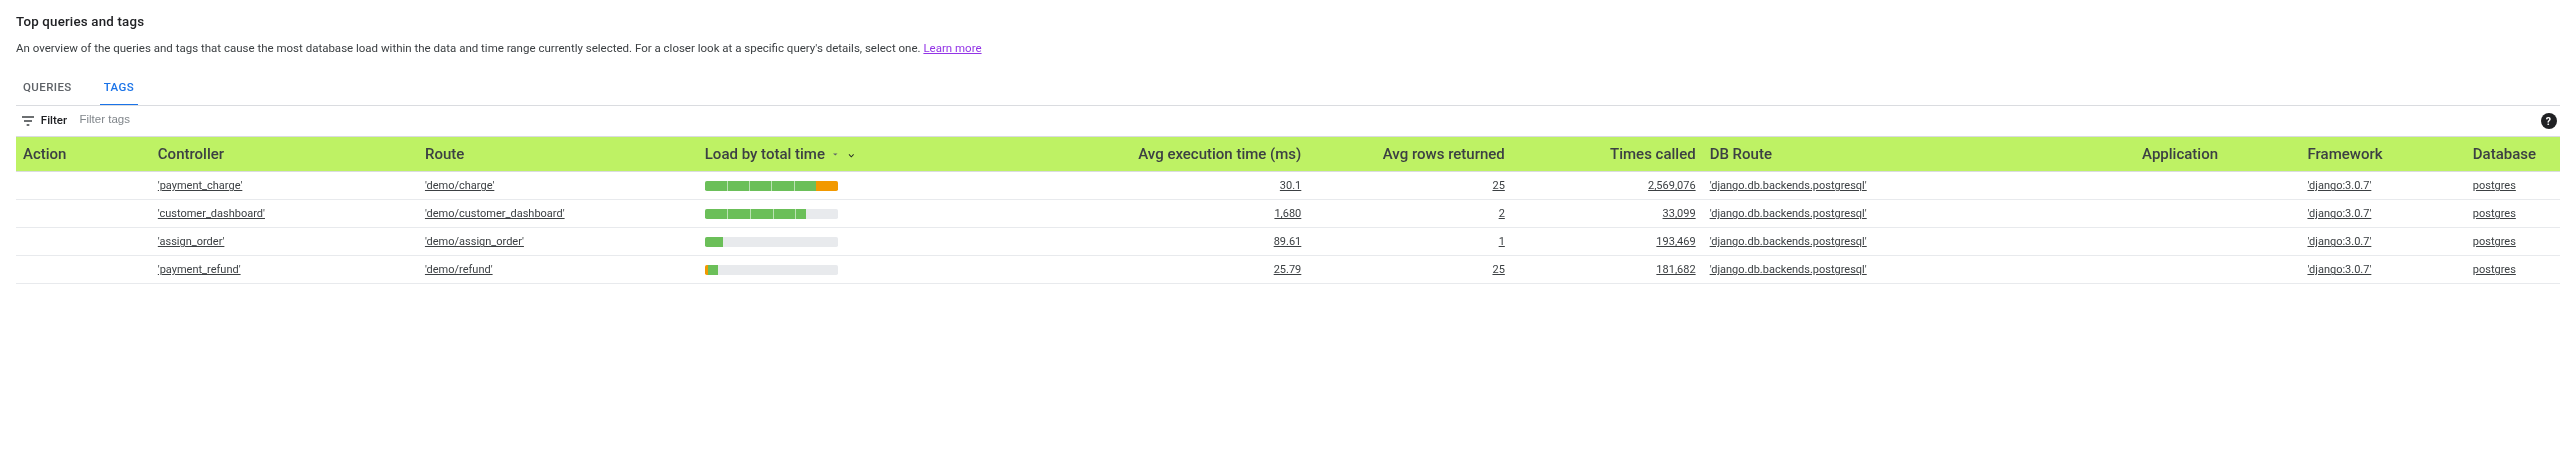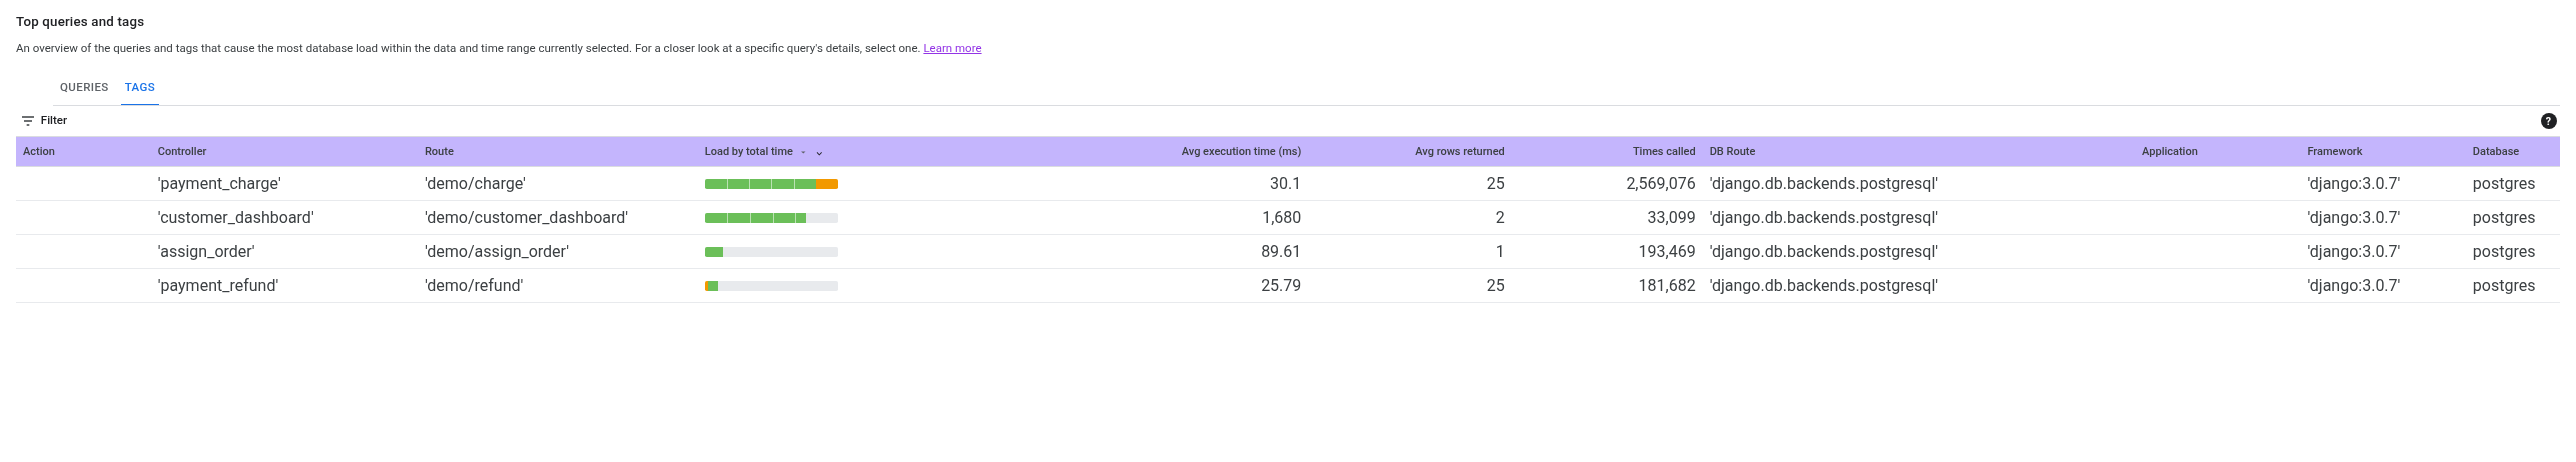--- a/index.html
+++ b/index.html
@@ -1,32 +1,32 @@
 <!DOCTYPE html>
 <html style="font-size:14px"><head>
 <meta charset="utf-8">
 <style>
   * { box-sizing: border-box; margin: 0; padding: 0; }
   body { font-family: Roboto, "Helvetica Neue", Arial, sans-serif; font-size: 11.5px; color: #202124; background: #fff; }
   .card { padding: 14px 16px 0; }
   h2 { font-size: 13.3px; font-weight: 500; margin-bottom: 12px; letter-spacing: 0.2px; color:#202124; }
   .desc { font-size: 11.5px; color: #3c4043; }
   .desc a { color: #9334e6; text-decoration: underline; cursor: pointer; }
-  .tabs { display: flex; gap: 9px; margin-top: 16px; border-bottom: 0.9px solid #dadce0; padding-left: 3.5px; align-items: flex-start; margin-left: 37px; }
+  .tabs { display: flex; gap: 25px; margin-top: 16px; border-bottom: 0.9px solid #dadce0; padding-left: 3.5px; align-items: flex-start; }
   .tab { display: inline-block; padding: 8.9px 3.5px 10.6px; font-size: 11.5px; font-weight: 500; letter-spacing: 0.4px; color: #5f6368; border-bottom: 1.8px solid transparent; cursor: pointer; }
   .tab.active { color: #1a73e8; border-bottom-color: #1a73e8; }
   .filter-row { display: flex; align-items: flex-start; padding: 7px 3.5px; border-bottom: 0.9px solid #dadce0; }
   .filter-icon { width: 16px; height: 16px; display:inline-block; }
   .filter-label { font-weight: 500; margin: 0 12.4px 0 5.3px; }
   .filter-input { border: none; outline: none; font-size: 11.5px; color: #5f6368; flex: 1; }
   .filter-input::placeholder { color: #80868b; }
   .help { margin-left: auto; width: 16px; height: 16px; border-radius: 50%; background: #202124; color: #fff; font-size: 10.6px; font-weight: 700; display:flex; align-items:center; justify-content:center; cursor:pointer; }
   table { width: 100%; border-collapse: collapse; table-layout: fixed; }
-  th { text-align: left; font-weight: 500; font-size: 11px; color: #3c4043; padding: 8px 7px; background: #c4b5fd; border-bottom: 0.9px solid #dadce0; white-space: nowrap; }
-  td { padding: 7px 7px; font-size: 16px; color: #3c4043; border-bottom: 0.9px solid #e8eaed; white-space: nowrap; overflow: hidden; text-overflow: ellipsis; }
+  th { text-align: left; font-weight: 500; font-size: 15px; color: #3c4043; padding: 8px 7px; background: #bef264; border-bottom: 0.9px solid #dadce0; white-space: nowrap; }
+  td { padding: 7px 7px; font-size: 11px; color: #3c4043; border-bottom: 0.9px solid #e8eaed; white-space: nowrap; overflow: hidden; text-overflow: ellipsis; text-decoration: underline; }
   th.num, td.num { text-align: right; }
   .sort-hdr { display: inline-flex; align-items: center; gap: 5.3px; cursor: pointer; }
   .arrow-down { width: 10.6px; height: 10.6px; }
   .bar { display:flex; width: 133px; height: 9.8px; border-radius: 1.8px; overflow:hidden; }
   .seg { height: 100%; }
   .seg.g { background: #6bbf59; }
   .seg.g + .seg.g { border-left: 0.9px solid rgba(255,255,255,.55); }
   .seg.o { background: #f29900; }
   .seg.e { background: #e8eaed; }
   col.c-action{width:5.3%} col.c-ctrl{width:10.5%} col.c-route{width:11%}
@@ -49,20 +49,21 @@
     <span class="tab active">TAGS</span>
   </div>
 
   <div class="filter-row">
     <span class="filter-icon">
       <svg viewBox="0 0 24 24" width="16" height="16" fill="#3c4043">
           <path d="M3 5h18v2H3V5zm3 6h12v2H6v-2zm4 6h4v2h-4v-2z"></path>
         </svg>
     </span>
     <span class="filter-label">Filter</span>
+    <input class="filter-input" placeholder="Filter tags" style="">
     <span class="help">?</span>
   </div>
 
   <table>
     <colgroup>
       <col class="c-action">
         <col class="c-ctrl">
         <col class="c-route">
         <col class="c-load">
       <col class="c-exec">

